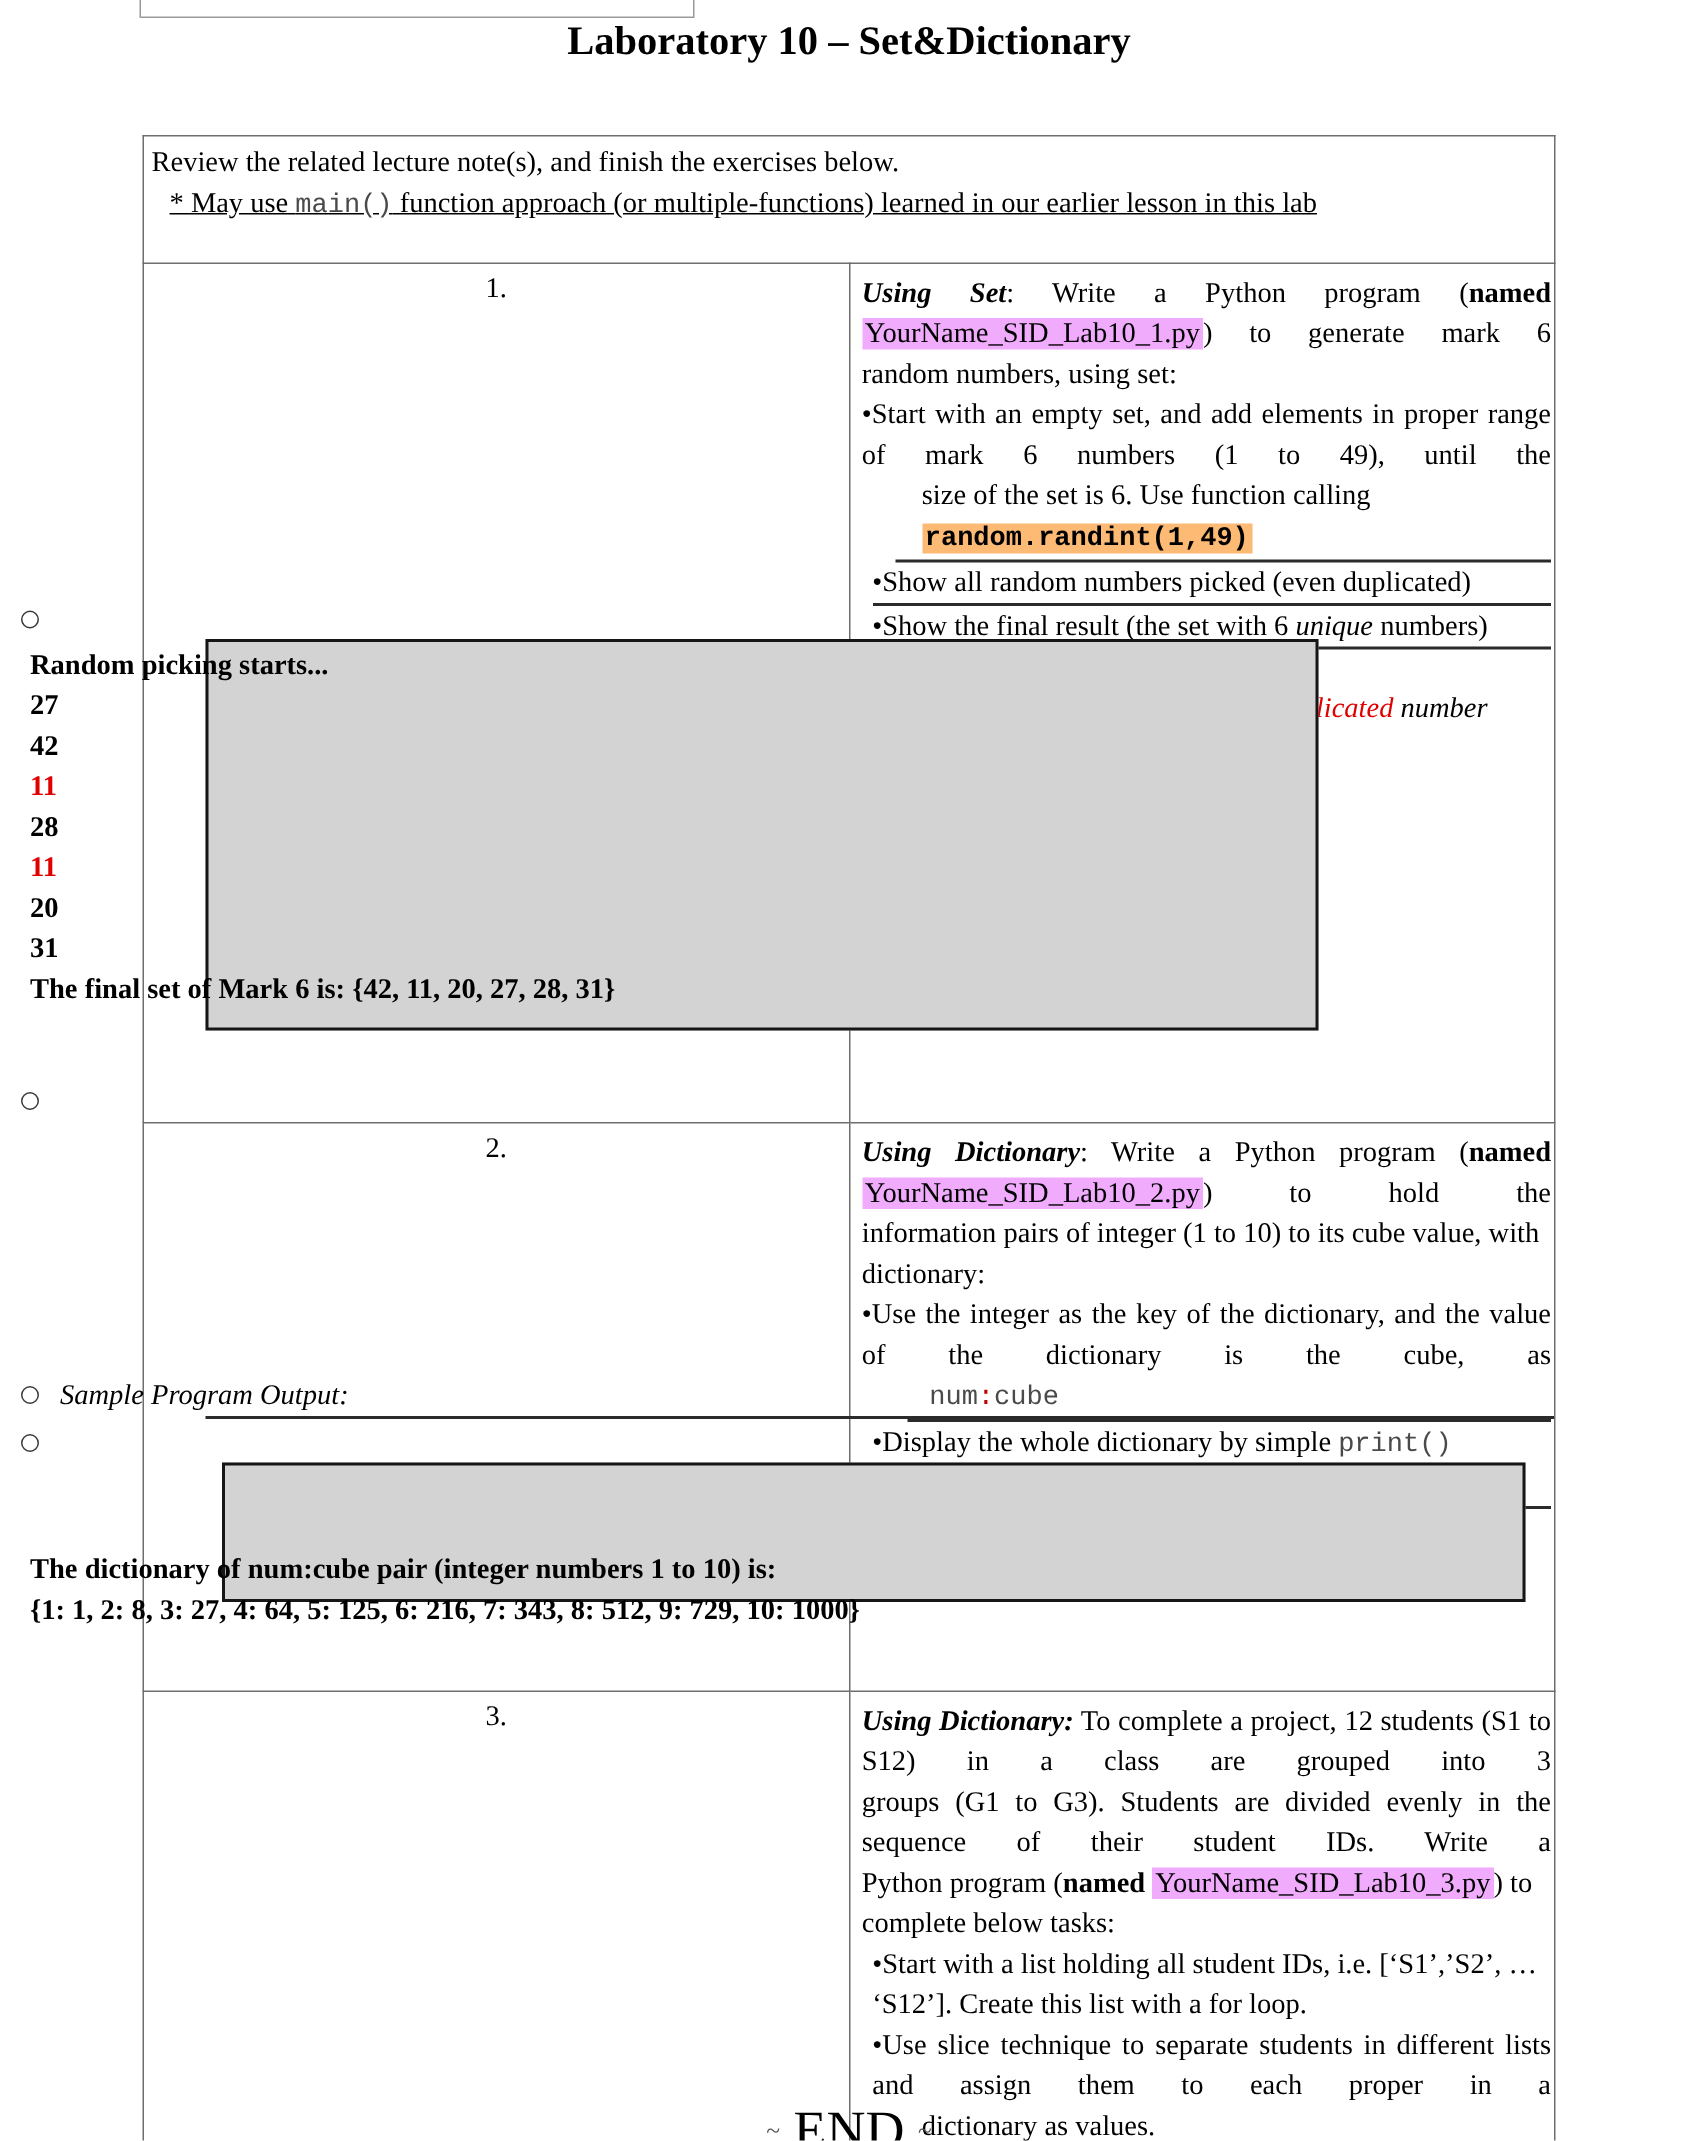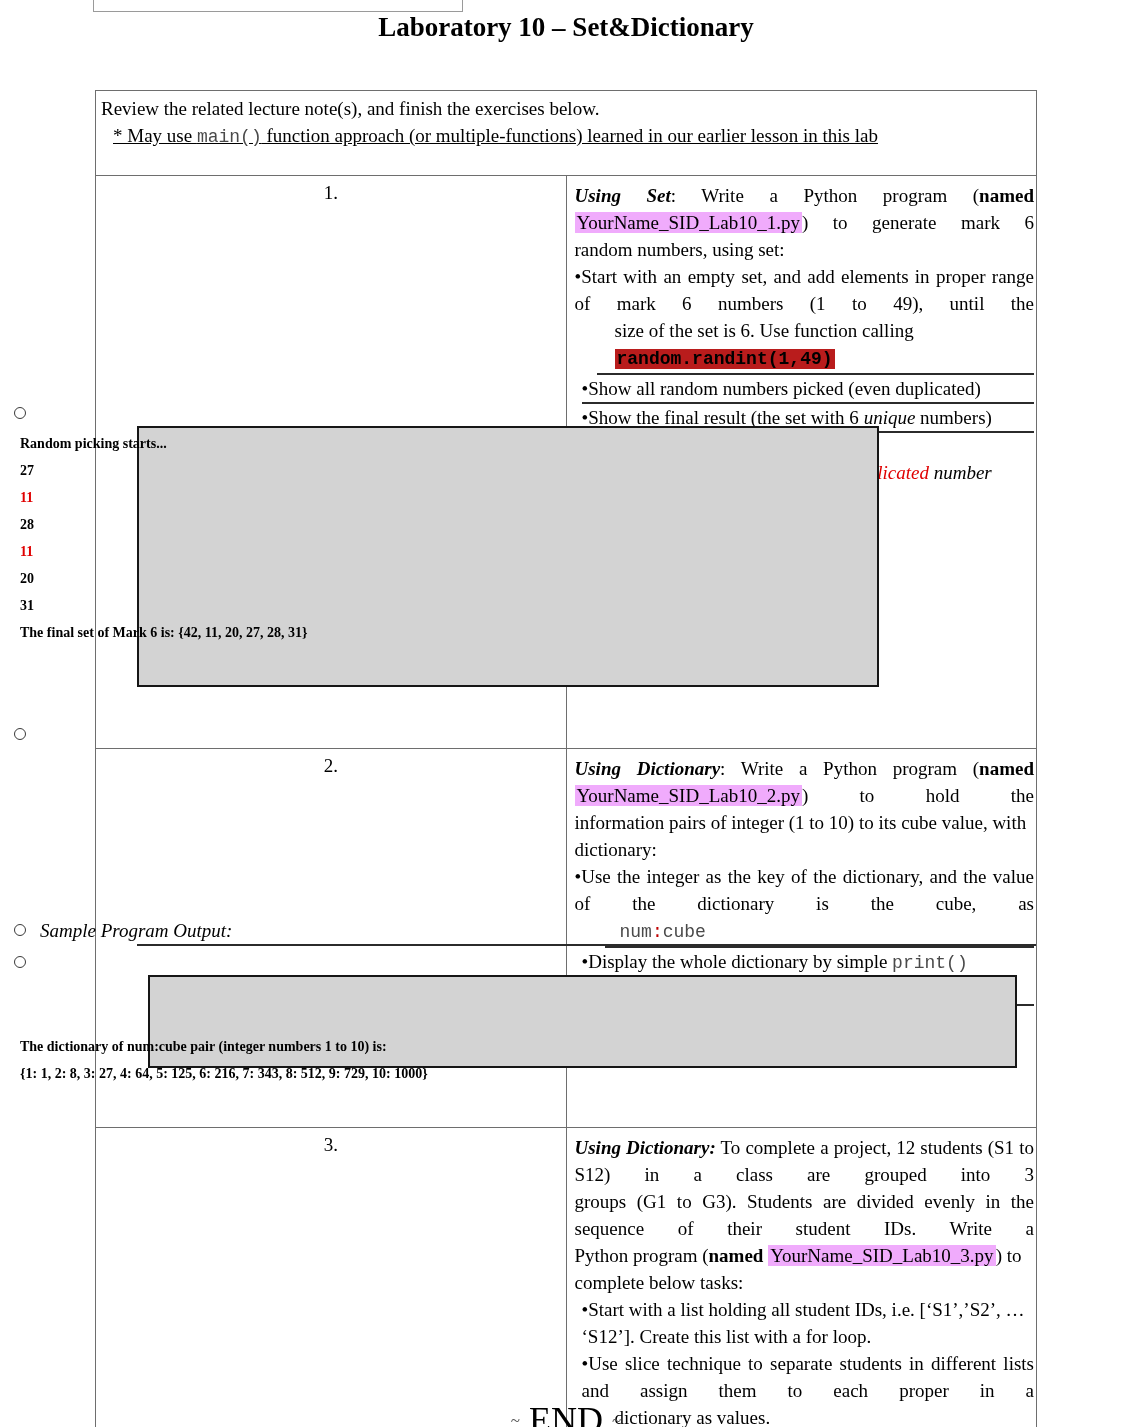--- a/index.html
+++ b/index.html
@@ -24,32 +24,32 @@
   .jf{text-align:justify;text-align-last:justify;}
   .in1{padding-left:12px;text-decoration:underline;}
   .bi{font-weight:bold;font-style:italic;}
   .b{font-weight:bold;}
   .it{font-style:italic;}
   .sampleln{font-style:italic;margin-top:26px;}
   .red{color:#e00000;}
   .mono{font-family:"Liberation Mono","DejaVu Sans Mono",monospace;font-size:18px;}
   .g{color:#4a4a4a;}
   .hlf{background:#f0abfc;padding:0 2px;}
-  .hlc{background:#b91c1c;font-weight:bold;color:#000;padding:0 2px;}
+  .hlc{background:#fdba74;font-weight:bold;color:#000;padding:0 2px;}
   .u{border-bottom:2px solid #2b2b2b;}
   .bml{margin-left:7px;}
   .ind{margin-left:22px;padding-left:18px;}
   .ind2{margin-left:30px;padding-left:15px;}
   .ind3{margin-left:40px;}
   .blt{display:inline-block;}
   
   .circ{width:10px;height:10px;border:1.5px solid #3a3a3a;border-radius:50%;background:transparent;}
   
   .graybox{background:#d3d3d3;border:2px solid #161616;box-sizing:border-box;z-index:2;}
-  .boxtext{z-index:3;font-weight:bold;font-size:14px;line-height:27px;white-space:nowrap;}
+  .boxtext{z-index:3;font-weight:bold;font-size:19px;line-height:27px;white-space:nowrap;}
   
   #ex2-sample-label{left:40px;top:917px;font-size:19px;font-style:italic;line-height:27px;z-index:3;}
   #ex2-sample-rule{left:137px;top:944px;width:899px;height:2px;background:#2b2b2b;z-index:1;}
   
   #end-line{left:95px;top:1399px;width:942px;text-align:center;font-size:36px;z-index:4;}
   #end-line .deco{font-size:17px;vertical-align:6px;color:#555;}
 </style>
 </head>
 <body>
 
@@ -113,20 +113,21 @@
 
 <div class="abs circ" style="left:14px;top:407px;"></div>
 <div class="abs circ" style="left:14px;top:728px;"></div>
 <div class="abs circ" style="left:14px;top:924px;"></div>
 <div class="abs circ" style="left:14px;top:956px;"></div>
 
 <div class="abs graybox" style="left:137px;top:426px;width:742px;height:261px;"></div>
 <div class="abs boxtext" style="left:20px;top:430px;">
   <div>Random picking starts...</div>
   <div>27</div>
+  <div>42</div>
   <div class="red">11</div>
   <div>28</div>
   <div class="red">11</div>
   <div>20</div>
   <div>31</div>
   <div>The final set of Mark 6 is: {42, 11, 20, 27, 28, 31}</div>
 </div>
 
 <div class="abs" id="ex2-sample-label">Sample Program Output:</div>
 <div class="abs" id="ex2-sample-rule"></div>

